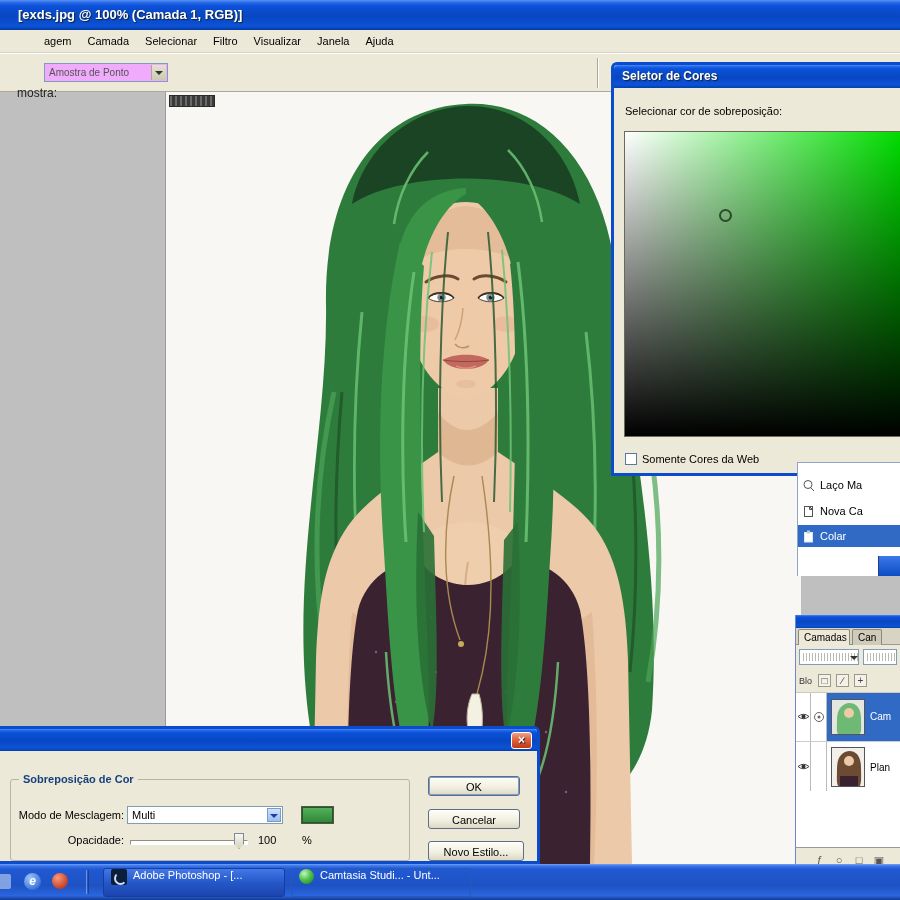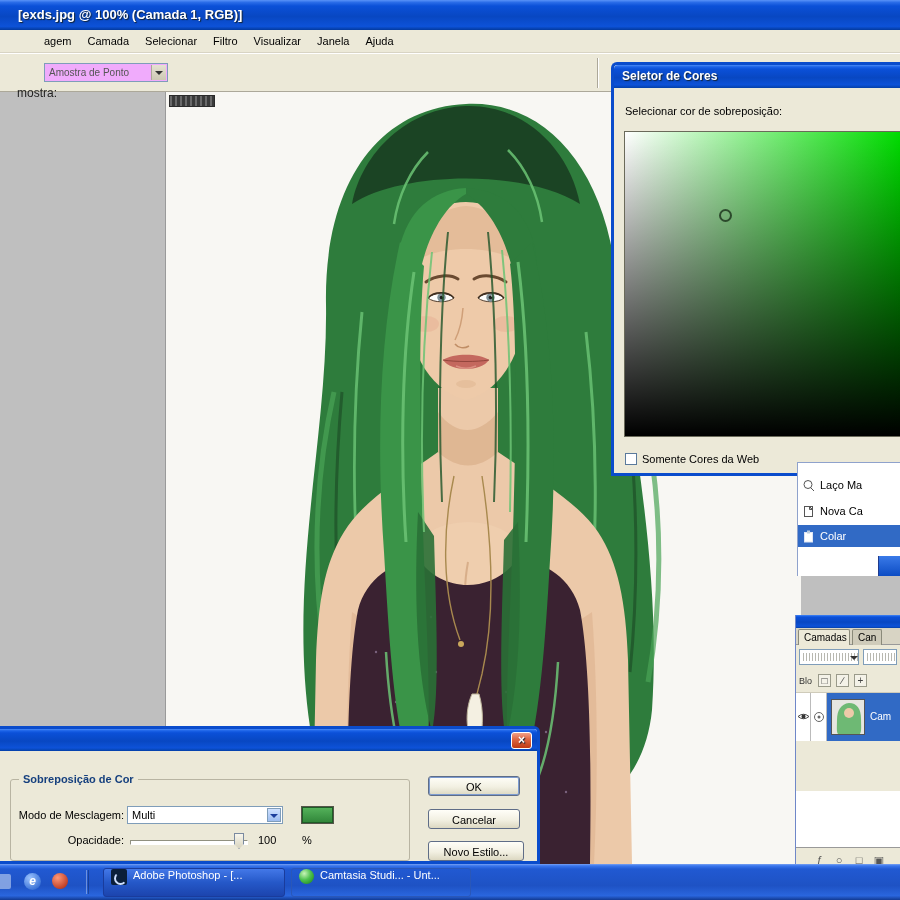--- a/index.html
+++ b/index.html
@@ -294,20 +294,35 @@
             <circle cx="6" cy="6" r="1.5" fill="#666"></circle>
           </svg>
       </span>
       <span style="position:absolute;left:31px;top:0;width:74px;height:48px;background:#316ac5;"></span>
       <svg class="thumb" style="left:35px;top:6px;height:36px;background:#e6e6e0;" width="34" height="36">
         <path d="M17,3 C9,4 5,10 5,20 C5,28 4,33 7,35 L27,35 C30,33 29,26 29,19 C29,9 25,3 17,3 Z" fill="#58b060" opacity="0.85"></path>
         <circle cx="17" cy="13" r="5" fill="#eecaa9"></circle>
       </svg>
       <span class="lay-name" style="left:74px;top:18px;color:#fff;">Cam</span>
     </div>
+    <div class="lay-row" style="top:126px;height:50px;border-top:1px solid #ccc;">
+      <span class="eyecol">
+        <svg width="13" height="9" style="position:absolute;left:1px;top:20px;">
+            <path d="M1,4.5 Q6.5,0 12,4.5 Q6.5,9 1,4.5 Z" fill="#fff" stroke="#444"></path>
+            <circle cx="6.5" cy="4.5" r="2" fill="#333"></circle>
+          </svg>
+      </span>
+      <span class="linkcol"></span>
+      <svg class="thumb" style="left:35px;top:5px;height:40px;background:#f2f0ea;" width="34" height="40">
+        <path d="M17,3 C9,4 5,10 5,21 C5,30 4,36 7,39 L27,39 C30,36 29,27 29,20 C29,9 25,3 17,3 Z" fill="#6d4a32"></path>
+        <circle cx="17" cy="13" r="5" fill="#eccaa9"></circle>
+        <rect x="8" y="28" width="18" height="12" fill="#3a2231"></rect>
+      </svg>
+      <span class="lay-name" style="left:74px;top:20px;color:#000;">Plan</span>
+    </div>
     <div style="position:absolute;left:0;top:176px;width:105px;height:56px;background:#fff;"></div>
     <div class="lay-bottom">
       <span class="bic" style="left:16px;font-style:italic;">ƒ</span>
       <span class="bic" style="left:36px;">○</span>
       <span class="bic" style="left:56px;">□</span>
       <span class="bic" style="left:76px;">▣</span>
     </div>
   </div>
 
   <div class="abs overlay-dlg">

